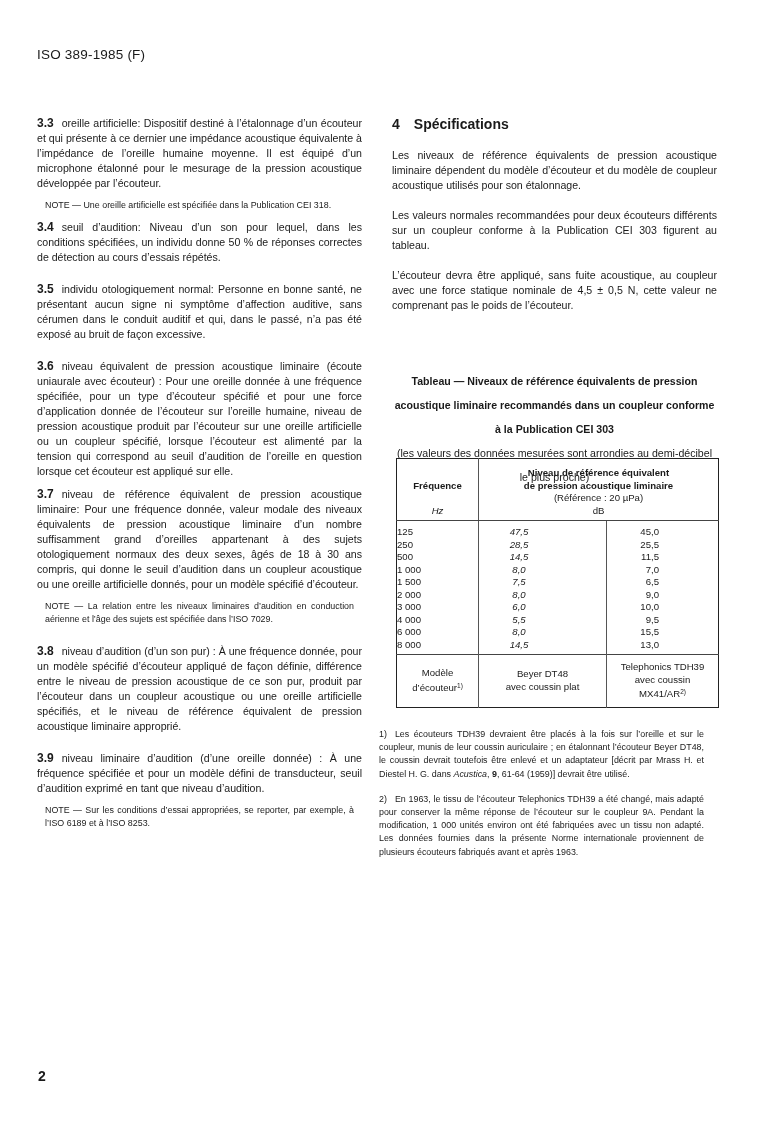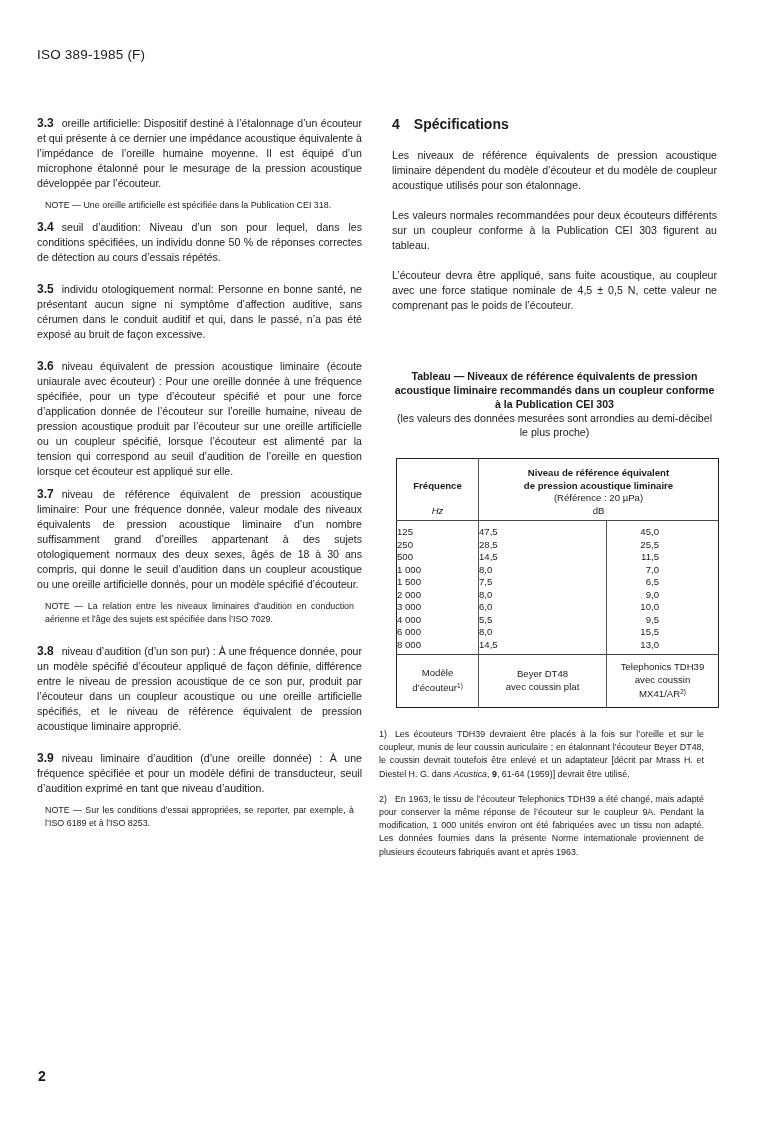--- a/index.html
+++ b/index.html
@@ -19,39 +19,39 @@
   .para .num { font-weight: bold; font-size: 12px; margin-right: 8px; }
   .para .term { font-weight: normal; }
   .note {
     font-size: 8.9px; line-height: 13px; text-align: justify; margin: 8px;
   }
   .sec-title {
     font-weight: bold; font-size: 14px; margin: 0 0 16px 0;
   }
   .sec-title .num { margin-right: 14px; }
   .tbl-caption {
-    text-align: center; font-size: 10.6px; line-height: 14px;
+    text-align: center; font-size: 10.6px; line-height: 24px;
   }
   .tbl-caption .bold { font-weight: bold; }
   table.ref {
     position: absolute; left: 396px; top: 458px; width: 323px;
     border-collapse: collapse; font-size: 9.6px; line-height: 12.5px;
   }
   table.ref td { padding: 0; vertical-align: top; }
   table.ref .outer { border: 1.5px solid #222; }
   .c1 { width: 77px; border-right: 1px solid #555; }
   .c2 { width: 123px; border-right: 1px solid #555; }
   .hdr td { text-align: center; border-bottom: 1px solid #444; }
   .hdr .c1 { padding-top: 21px; }
   .hdr .merged { padding-top: 8px; }
   .bold { font-weight: bold; }
   .data-cell { padding-top: 5px !important; padding-bottom: 3px !important; }
   .data-cell div { height: 12.5px; }
   .freq div { padding-right: 11px; }
-  .v1 div { text-align: left; padding-right: 47px; }
+  .v1 div { text-align: center; padding-right: 47px; font-style: italic; }
   .v2 div { text-align: right; padding-right: 59px; }
   .model td { border-top: 1px solid #444; text-align: center; padding: 6px 2px 6px 2px !important; vertical-align: middle !important; }
   sup { font-size: 6.5px; vertical-align: 3px; }
   .footnotes {
     position: absolute; left: 379px; top: 728px; width: 325px;
   }
   .fn { font-size: 8.9px; line-height: 13.2px; text-align: justify; margin: 0 0 12px 0; }
   .fn .fnum { margin-right: 8px; }
   .page-num {
     position: absolute; left: 38px; top: 1068px; font-weight: bold; font-size: 14px;

